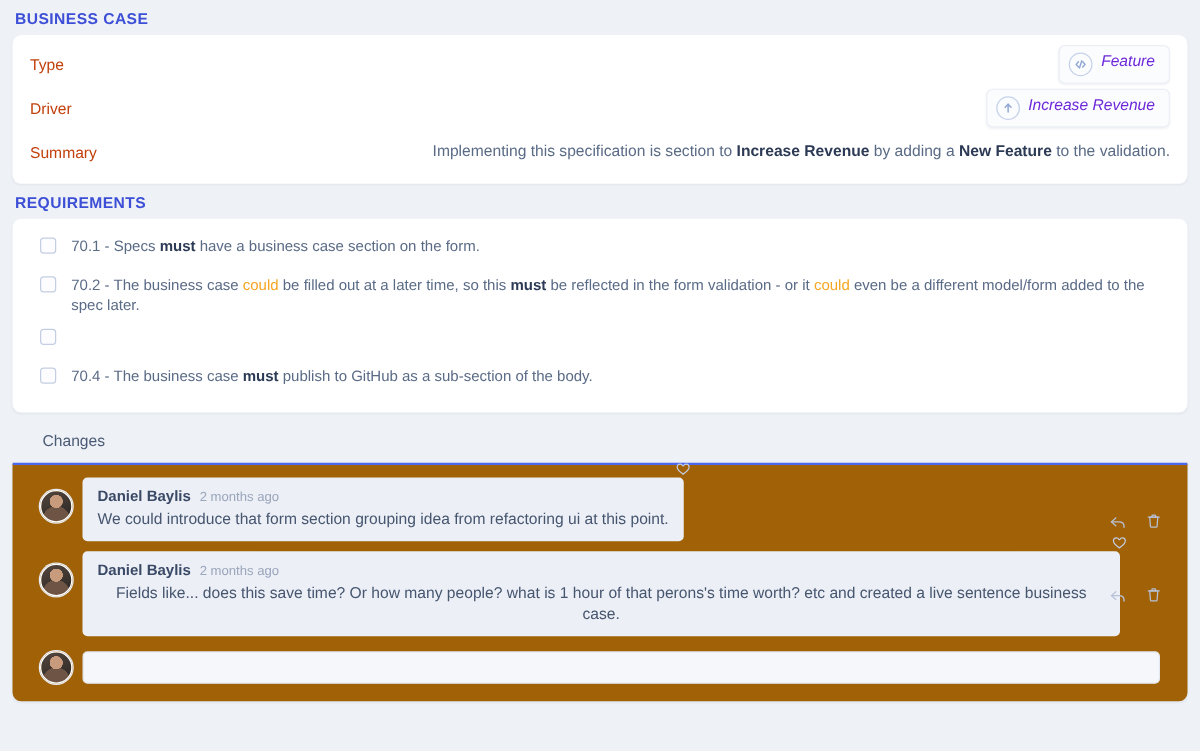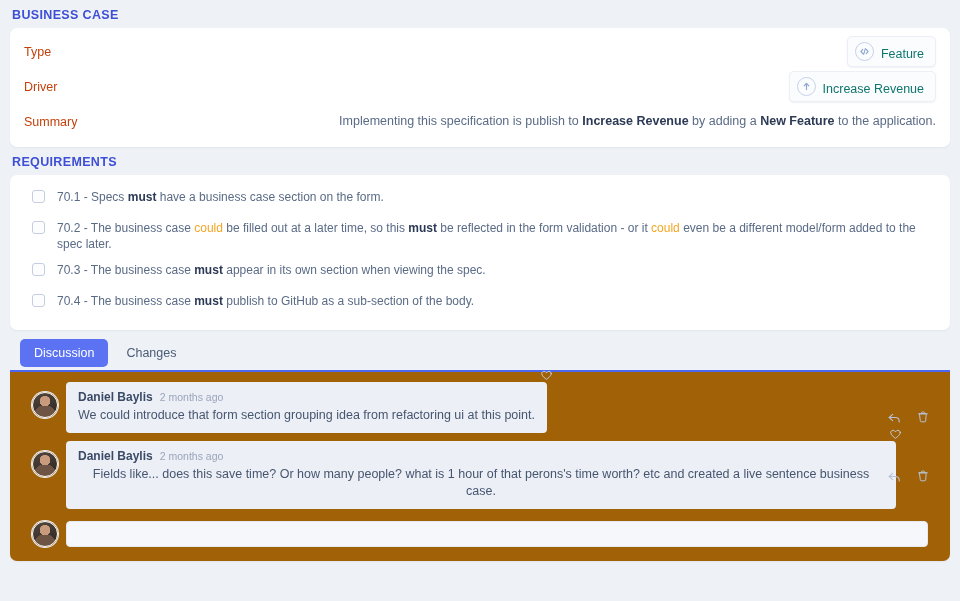--- a/index.html
+++ b/index.html
@@ -43,29 +43,30 @@
   .bc-label {
     font-size: 12.5px;
     color: #c2410c;
     flex: 0 0 auto;
   }
 
   .bc-value { display: flex; align-items: center; }
 
   .badge {
     display: inline-flex;
-    align-items: flex-end;
+    align-items: flex-start;
     gap: 7px;
     background: #fbfcfe;
     border: 1px solid #eceff5;
     border-radius: 5px;
     padding: 5px 11px 5px 7px;
     box-shadow: 0 1px 2px rgba(40,60,110,0.07);
     font-size: 12.5px;
-    color: #0f766e;
+    color: #6d28d9;
+    font-style: italic;
   }
 
   .badge-icon {
     width: 19px; height: 19px;
     border-radius: 50%;
     border: 1px solid #c6d2ea;
     display: flex; align-items: center; justify-content: center;
     color: #8fa6d4;
     flex: 0 0 auto;
   }
@@ -267,51 +268,49 @@
                 <polyline points="4.6,7 8,3.6 11.4,7"></polyline>
               </svg>
             </span>
             <span>Increase Revenue</span>
           </span>
         </span>
       </div>
 
       <div class="bc-row">
         <span class="bc-label">Summary</span>
-        <span class="summary-text"><span>Implementing this specification is publish to </span><b>Increase Revenue</b><span> by adding a </span><b>New Feature</b><span> to the application.</span></span>
+        <span class="summary-text"><span>Implementing this specification is section to </span><b>Increase Revenue</b><span> by adding a </span><b>New Feature</b><span> to the validation.</span></span>
       </div>
 
     </div>
   </div>
 
   <div class="section-heading">REQUIREMENTS</div>
 
   <div class="card">
     <div class="req-body" id="req-list">
         <div class="req-row">
           <div class="req-checkbox"></div>
           <div class="req-text"><span>70.1 - Specs </span><b>must</b><span> have a business case section on the form.</span></div>
         </div>
         <div class="req-row">
           <div class="req-checkbox"></div>
           <div class="req-text"><span>70.2 - The business case </span><span class="could">could</span><span> be filled out at a later time, so this </span><b>must</b><span> be reflected in the form validation - or it </span><span class="could">could</span><span> even be a different model/form added to the spec later.</span></div>
         </div>
         <div class="req-row">
           <div class="req-checkbox"></div>
-          <div class="req-text"><span>70.3 - The business case </span><b>must</b><span> appear in its own section when viewing the spec.</span></div>
         </div>
         <div class="req-row">
           <div class="req-checkbox"></div>
           <div class="req-text"><span>70.4 - The business case </span><b>must</b><span> publish to GitHub as a sub-section of the body.</span></div>
         </div>
       </div>
   </div>
 
   <div class="tabs" id="tabs">
-      <div class="tab active">Discussion</div>
       <div class="tab">Changes</div>
     </div>
 
   <div class="discussion">
     <div id="comment-list">
         <div class="comment">
           <div class="avatar"></div>
           <div class="bubble-wrap"><div class="bubble"><div class="bubble-head">
                 <span class="author">Daniel Baylis</span>
                 <span class="timestamp">2 months ago</span>

